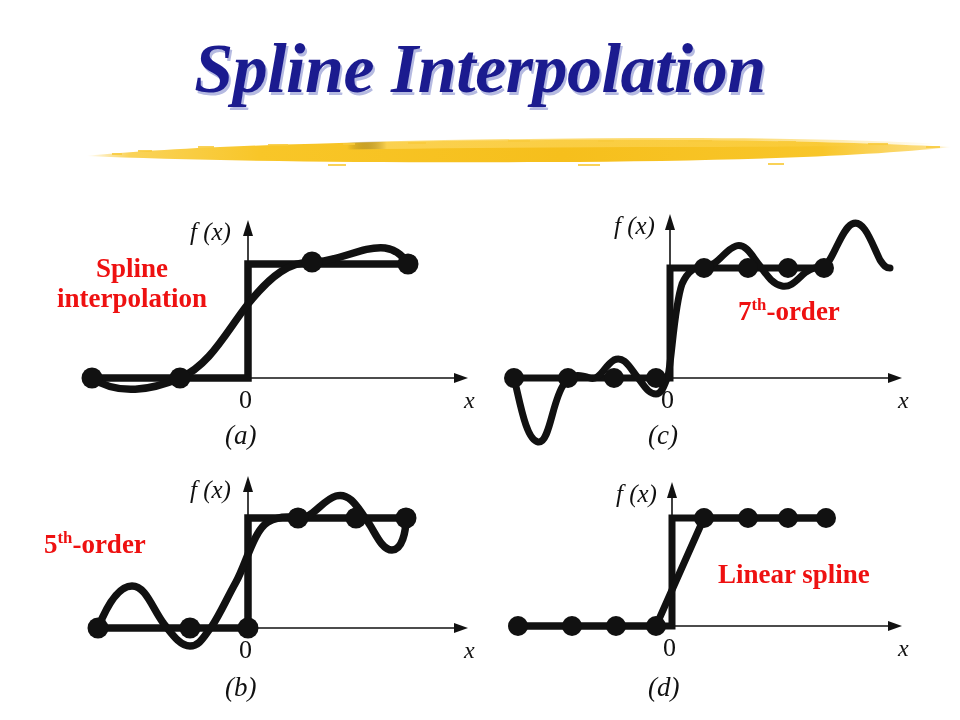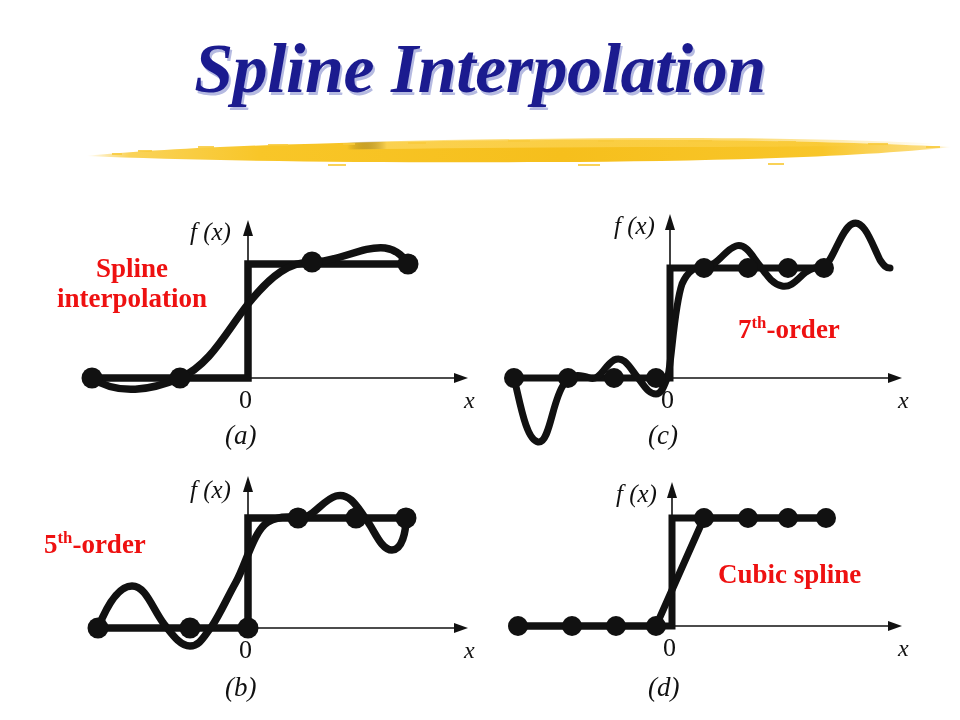--- a/index.html
+++ b/index.html
@@ -69,21 +69,21 @@
     font-size: 0.62em;
     vertical-align: super;
     line-height: 0;
   }
   #callout-cubic {
     left: 36px; top: 253px;
     width: 192px;
     text-align: center;
     white-space: normal;
   }
-  #callout-7th   { left: 738px; top: 314px; }
+  #callout-7th   { left: 738px; top: 296px; }
   #callout-5th   { left: 44px;  top: 529px; }
   #callout-linear{ left: 718px; top: 559px; }
 </style>
 </head>
 <body>
 
 <div id="slide-title">Spline Interpolation</div>
 
 <div id="brush-stroke">
   <svg width="880" height="44" viewBox="0 0 880 44">
@@ -274,13 +274,13 @@
 <div class="callout" id="callout-cubic">Spline interpolation</div>
 
 <div class="callout" id="callout-7th">
   <span>7</span><sup>th</sup><span>-order</span>
 </div>
 
 <div class="callout" id="callout-5th">
   <span>5</span><sup>th</sup><span>-order</span>
 </div>
 
-<div class="callout" id="callout-linear">Cubic spline</div>
+<div class="callout" id="callout-linear">Linear spline</div>
 
 </body></html>

